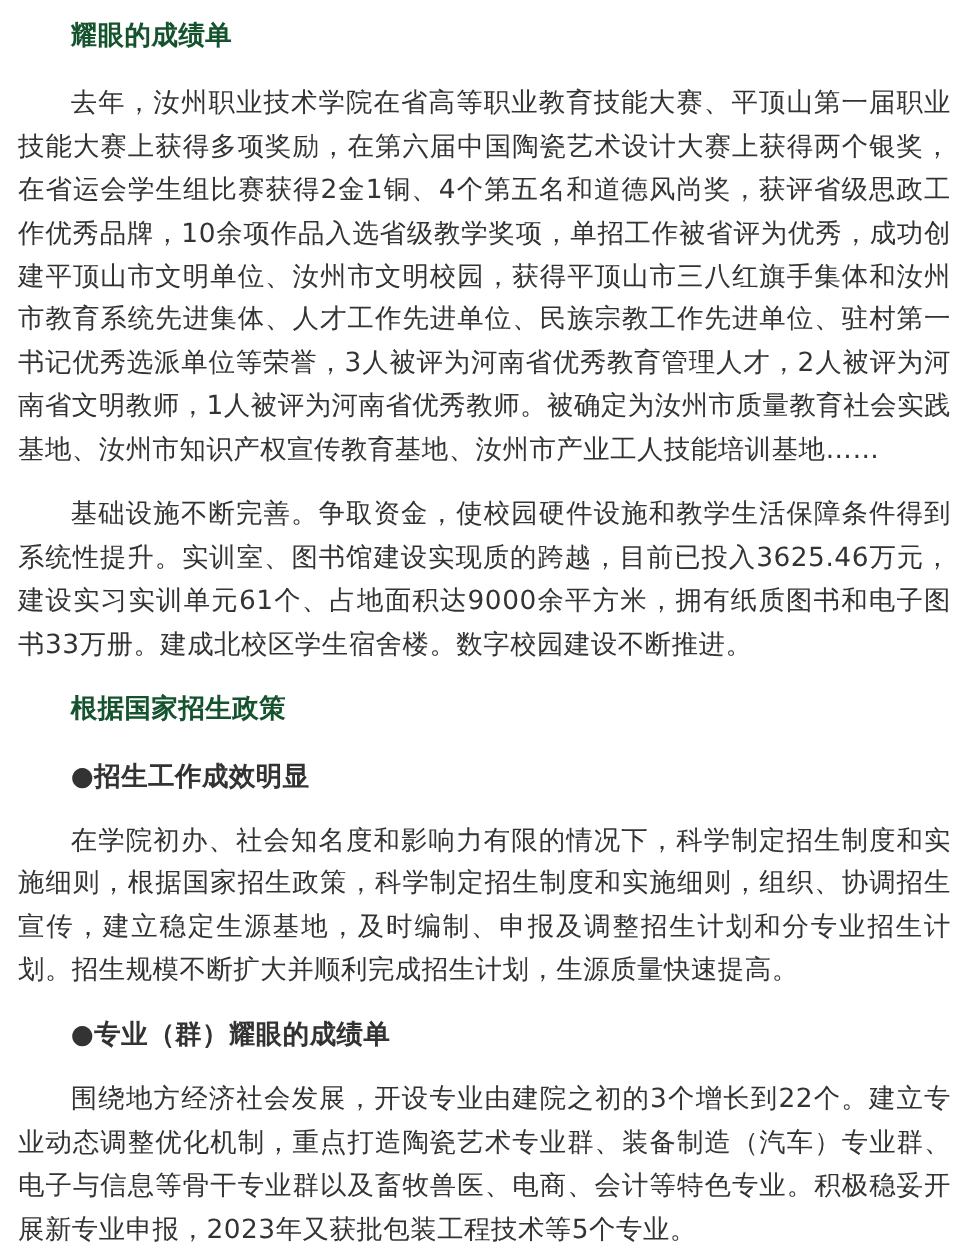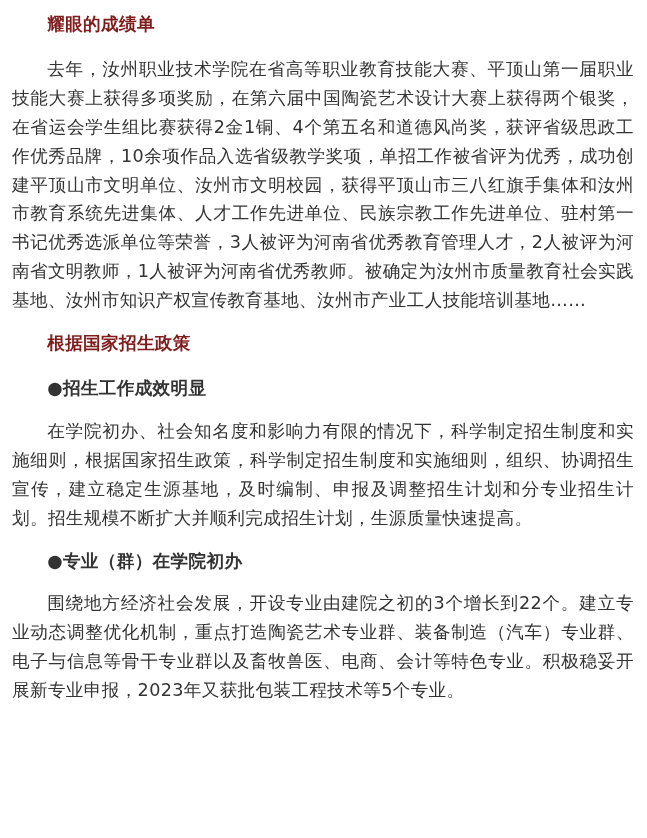--- a/index.html
+++ b/index.html
@@ -14,29 +14,30 @@
     letter-spacing: 0.35px;
   }
   .article p {
     margin: 0 0 14px 0;
     text-align: justify;
     text-indent: 2em;
     word-break: break-all;
   }
   .article p.heading {
     font-weight: bold;
-    color: #7f1d1d;
+    color: #14532d;
     margin-bottom: 16px;
   }
   .article p.bullet { margin-bottom: 14px; font-weight: bold; }
 </style>
 </head>
 <body>
 
 <div class="article">
   <p class="heading">耀眼的成绩单</p>
   <p>去年，汝州职业技术学院在省高等职业教育技能大赛、平顶山第一届职业技能大赛上获得多项奖励，在第六届中国陶瓷艺术设计大赛上获得两个银奖，在省运会学生组比赛获得2金1铜、4个第五名和道德风尚奖，获评省级思政工作优秀品牌，10余项作品入选省级教学奖项，单招工作被省评为优秀，成功创建平顶山市文明单位、汝州市文明校园，获得平顶山市三八红旗手集体和汝州市教育系统先进集体、人才工作先进单位、民族宗教工作先进单位、驻村第一书记优秀选派单位等荣誉，3人被评为河南省优秀教育管理人才，2人被评为河南省文明教师，1人被评为河南省优秀教师。被确定为汝州市质量教育社会实践基地、汝州市知识产权宣传教育基地、汝州市产业工人技能培训基地……</p>
+  <p>基础设施不断完善。争取资金，使校园硬件设施和教学生活保障条件得到系统性提升。实训室、图书馆建设实现质的跨越，目前已投入3625.46万元，建设实习实训单元61个、占地面积达9000余平方米，拥有纸质图书和电子图书33万册。建成北校区学生宿舍楼。数字校园建设不断推进。</p>
   <p class="heading">根据国家招生政策</p>
   <p class="bullet">●招生工作成效明显</p>
   <p>在学院初办、社会知名度和影响力有限的情况下，科学制定招生制度和实施细则，根据国家招生政策，科学制定招生制度和实施细则，组织、协调招生宣传，建立稳定生源基地，及时编制、申报及调整招生计划和分专业招生计划。招生规模不断扩大并顺利完成招生计划，生源质量快速提高。</p>
-  <p class="bullet">●专业（群）在学院初办</p>
+  <p class="bullet">●专业（群）耀眼的成绩单</p>
   <p>围绕地方经济社会发展，开设专业由建院之初的3个增长到22个。建立专业动态调整优化机制，重点打造陶瓷艺术专业群、装备制造（汽车）专业群、电子与信息等骨干专业群以及畜牧兽医、电商、会计等特色专业。积极稳妥开展新专业申报，2023年又获批包装工程技术等5个专业。</p>
 </div>
 
 </body></html>

